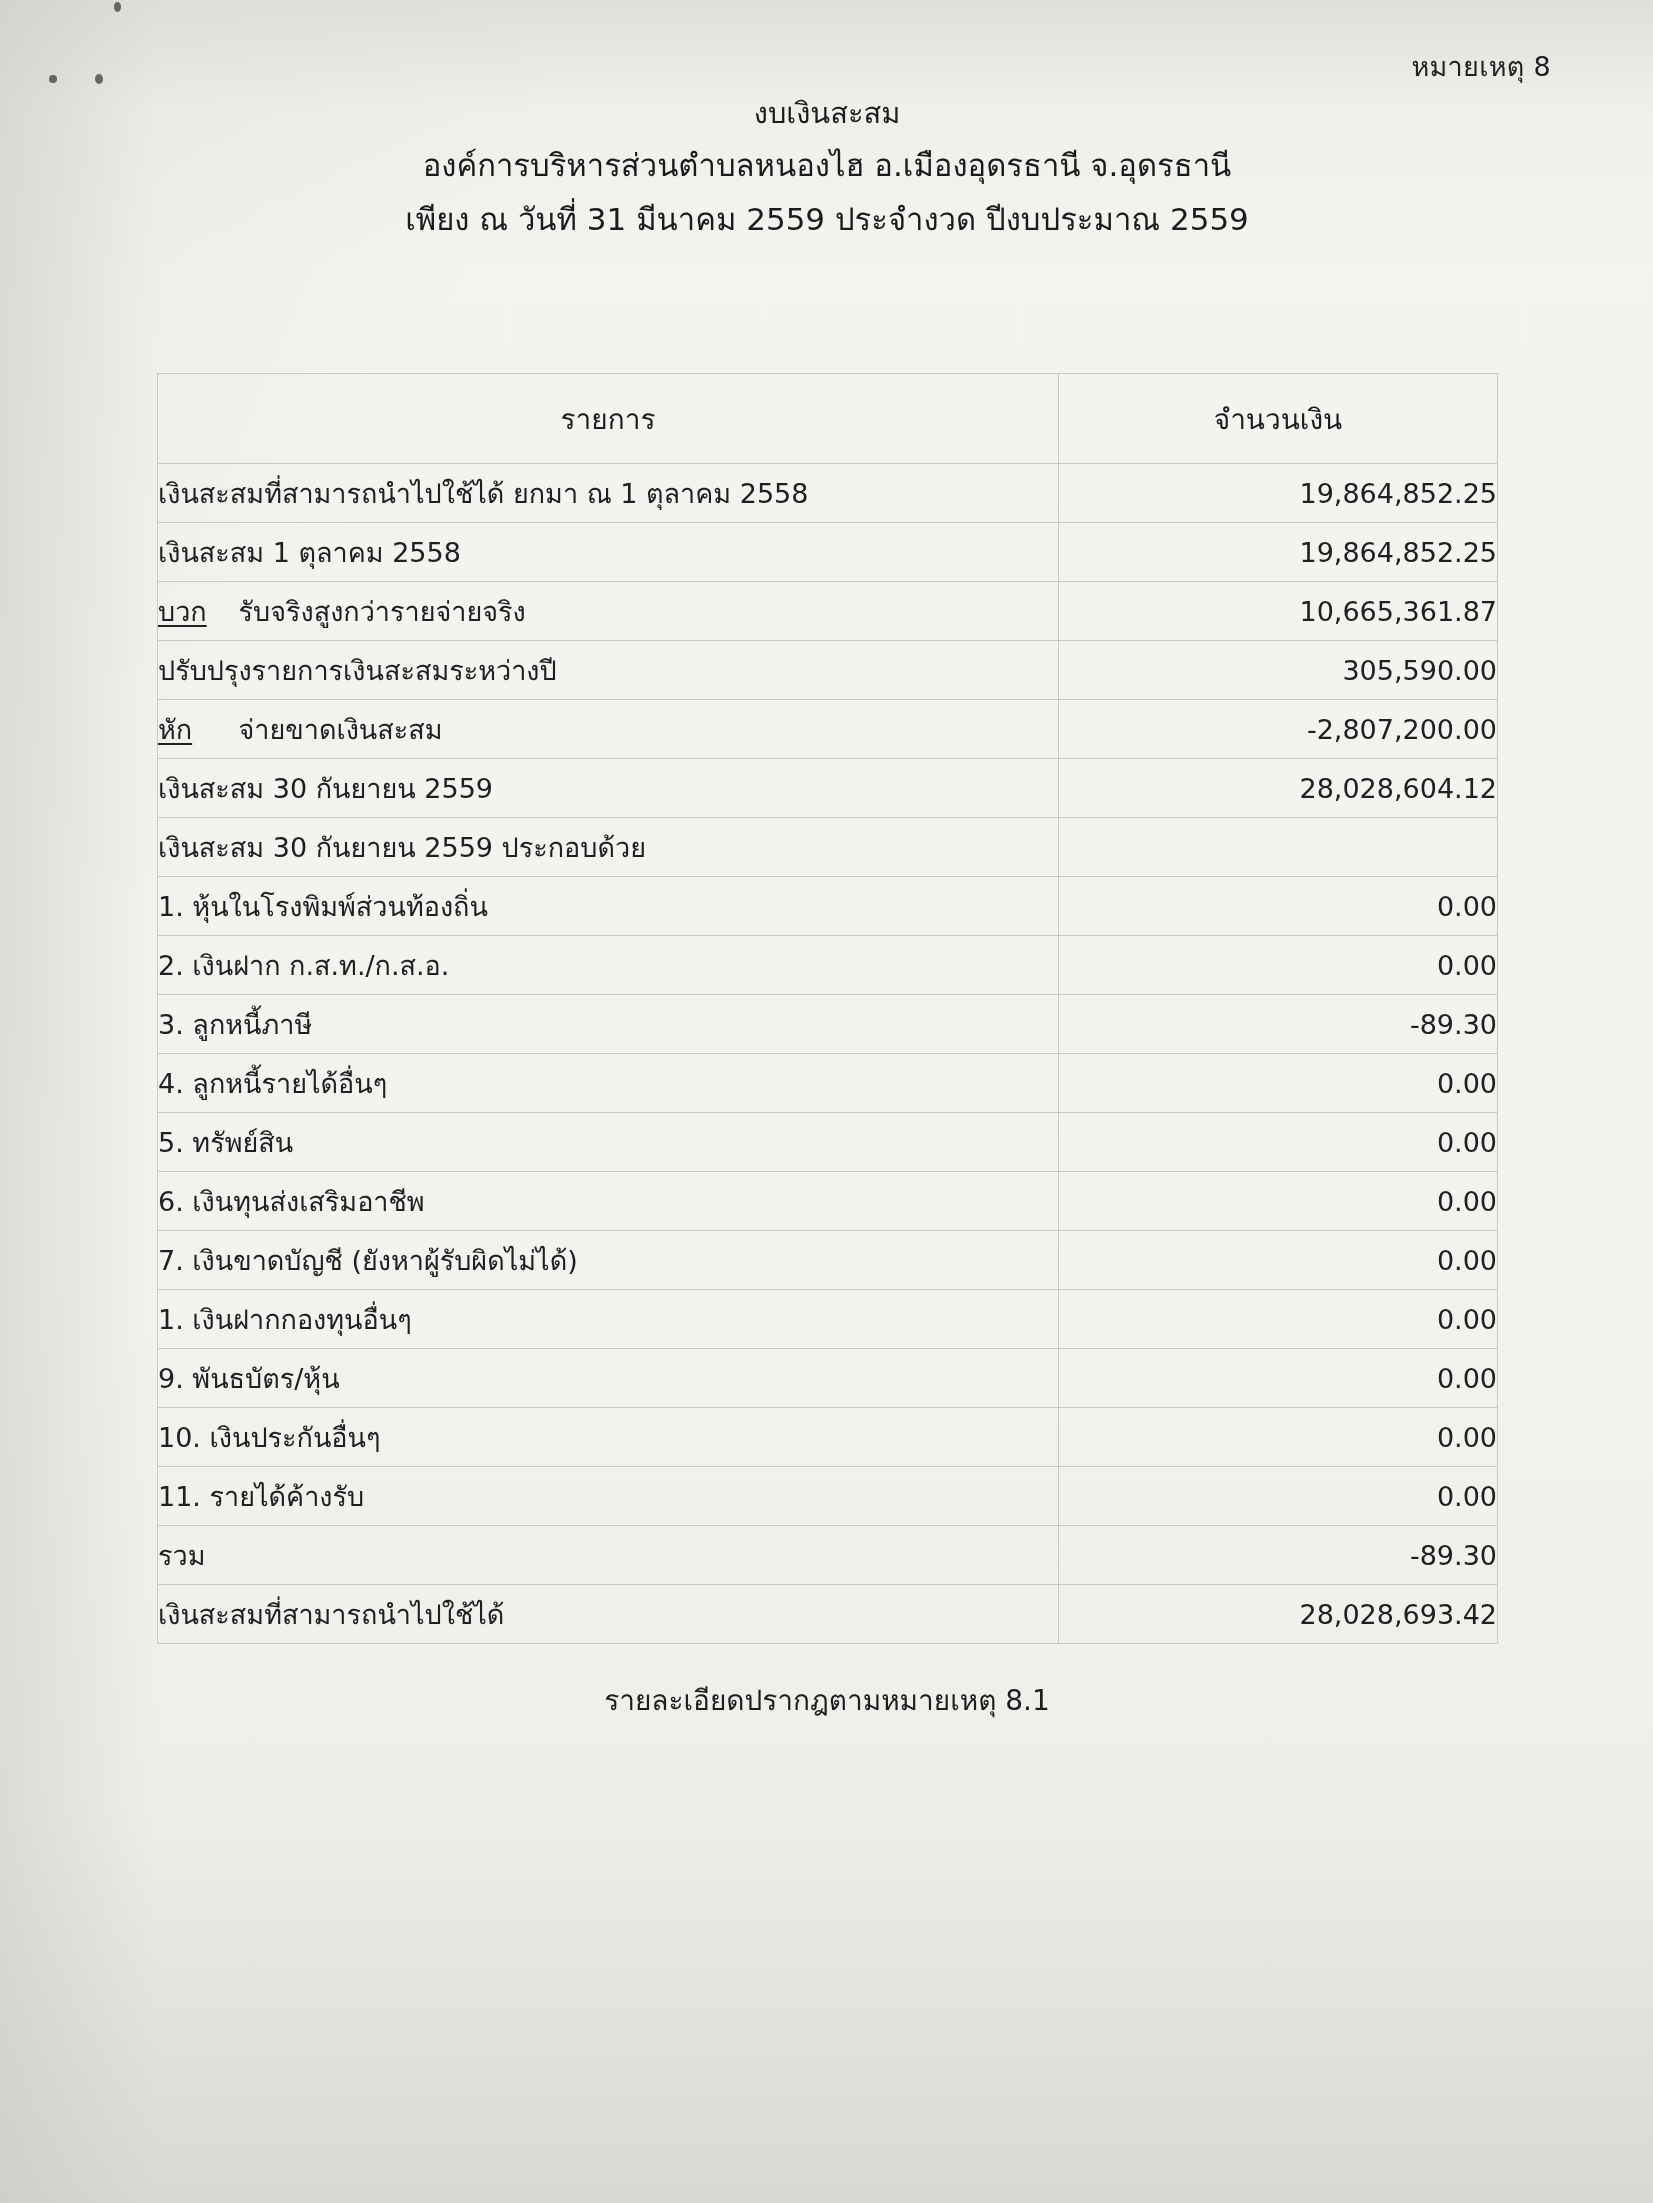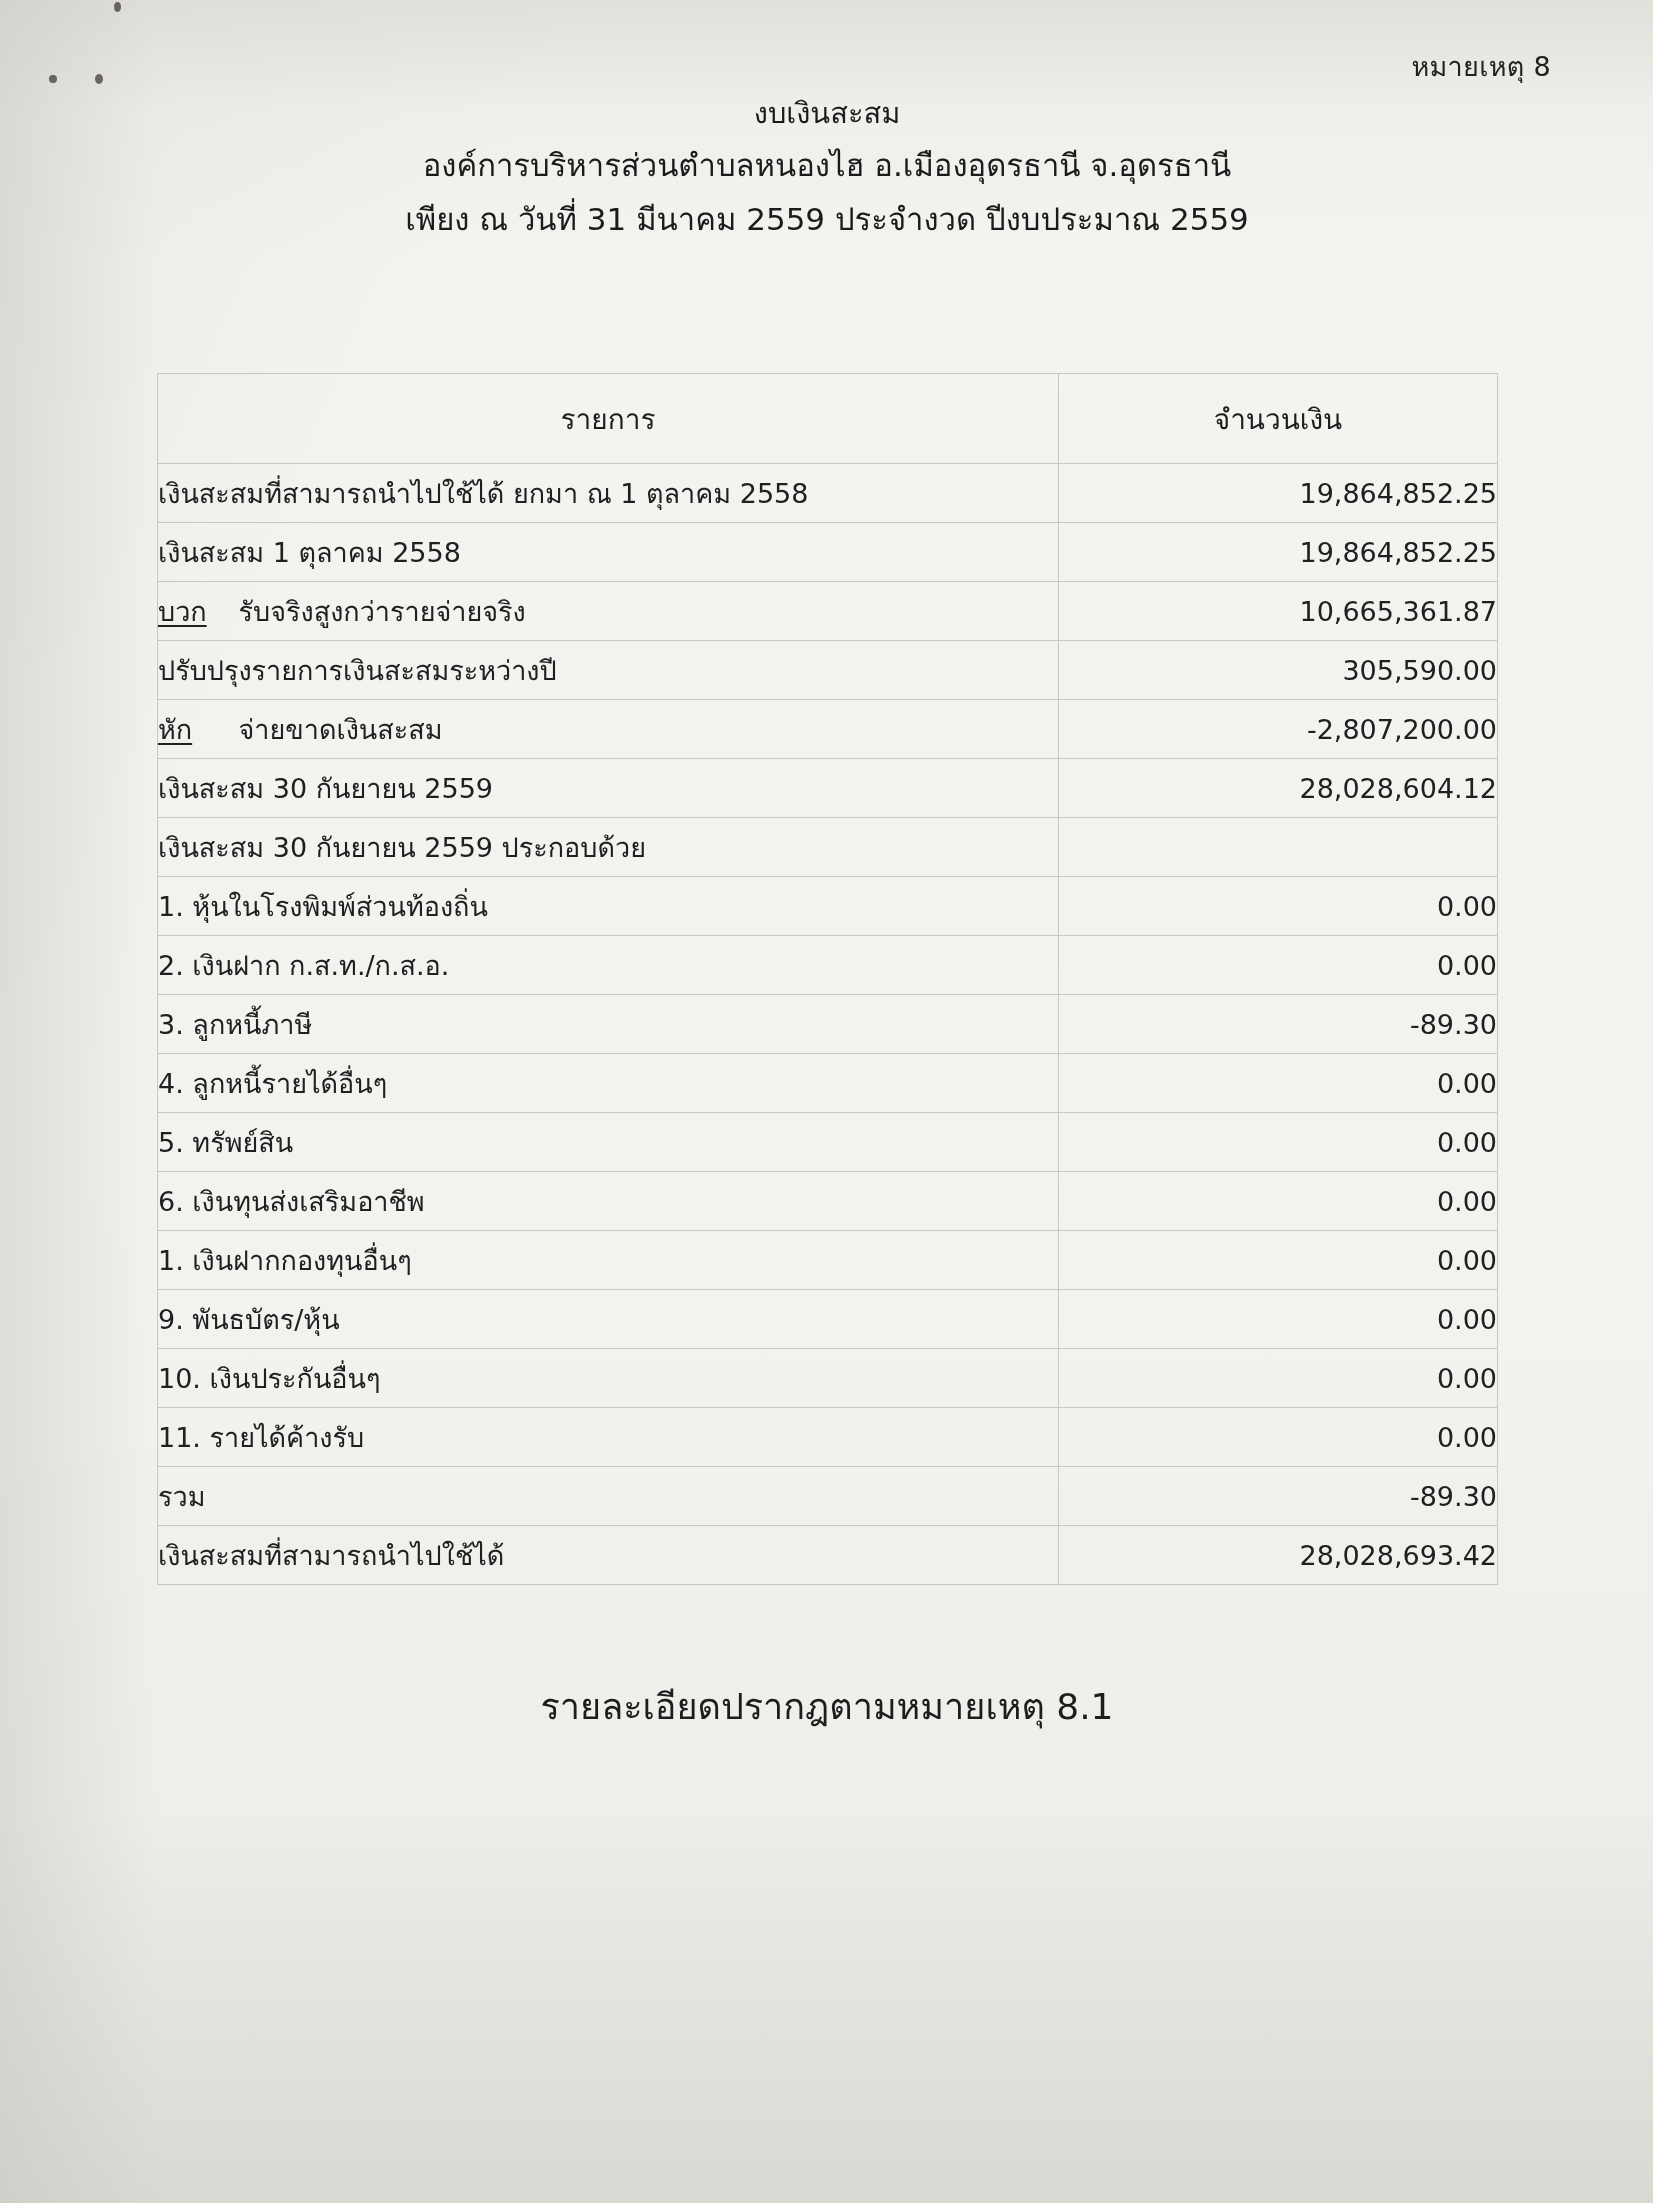--- a/index.html
+++ b/index.html
@@ -145,21 +145,21 @@
     position: relative;
     left: 0;
   }
 
   .footer-note {
     position: absolute;
     left: 0;
     top: 1678px;
     width: 1654px;
     text-align: center;
-    font-size: 36px;
+    font-size: 28px;
     color: #1d1d1f;
   }
 </style>
 </head>
 <body>
 
 <div class="page">
 
   <div class="paper-shade-top"></div>
   <div class="paper-shade-left"></div>
@@ -236,20 +236,24 @@
           </tr>
           <tr>
             <td class="label ind-2">5. ทรัพย์สิน</td>
             <td class="amount">0.00</td>
           </tr>
           <tr>
             <td class="label ind-2">6. เงินทุนส่งเสริมอาชีพ</td>
             <td class="amount">0.00</td>
           </tr>
           <tr>
+            <td class="label ind-2">7. เงินขาดบัญชี (ยังหาผู้รับผิดไม่ได้)</td>
+            <td class="amount">0.00</td>
+          </tr>
+          <tr>
             <td class="label ind-2">1. เงินฝากกองทุนอื่นๆ</td>
             <td class="amount">0.00</td>
           </tr>
           <tr>
             <td class="label ind-2">9. พันธบัตร/หุ้น</td>
             <td class="amount">0.00</td>
           </tr>
           <tr>
             <td class="label ind-2">10. เงินประกันอื่นๆ</td>
             <td class="amount">0.00</td>

